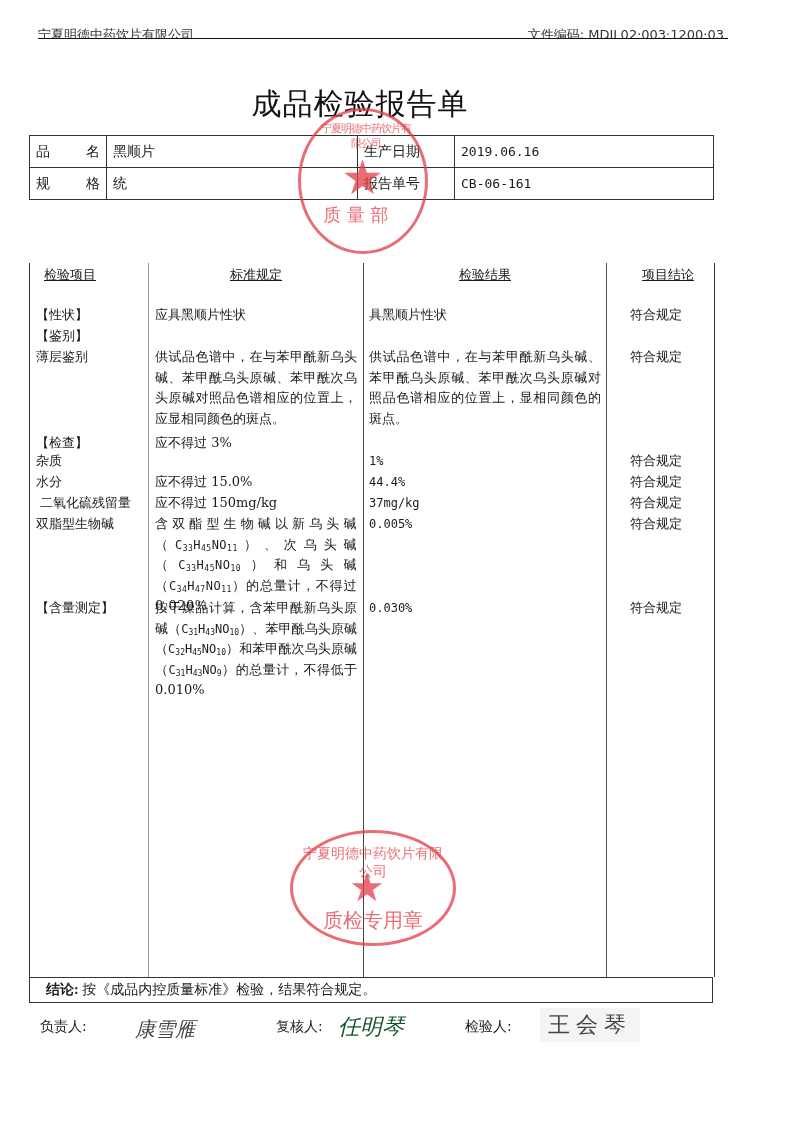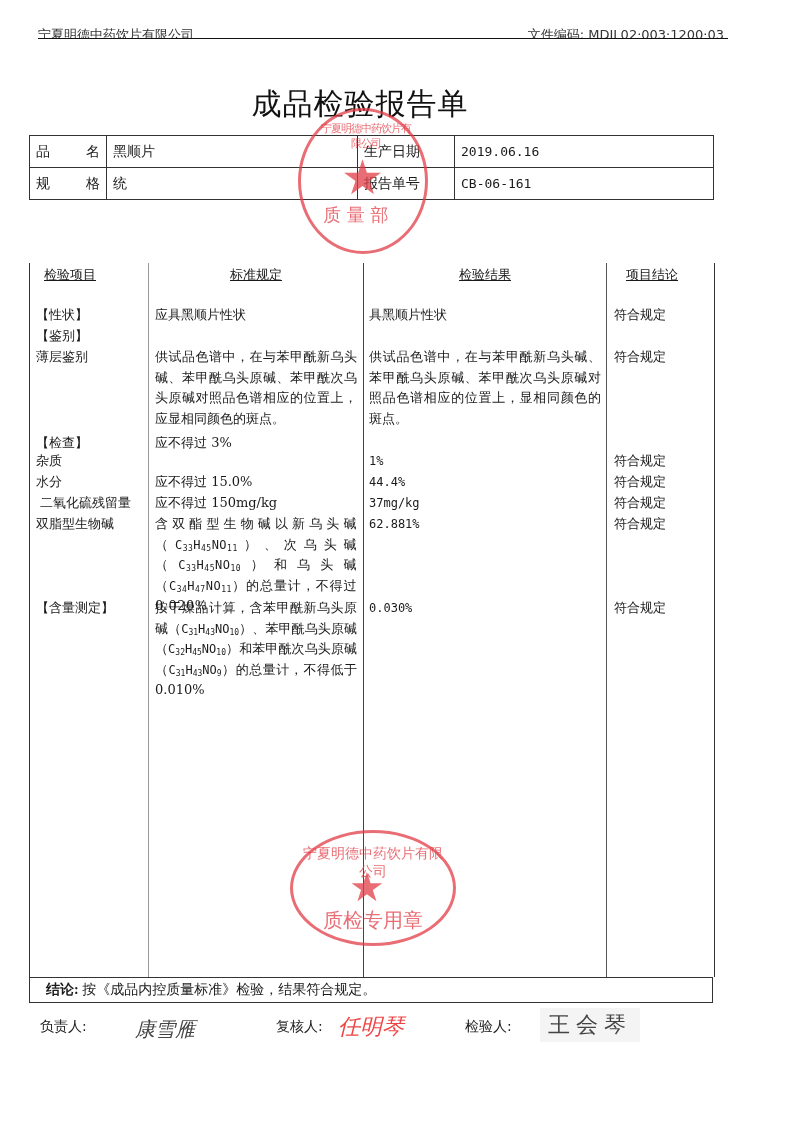--- a/index.html
+++ b/index.html
@@ -44,21 +44,21 @@
     }
     .col-line { position: absolute; top: 0; bottom: 0; width: 0; border-left: 1px solid #555; }
     .col-line.c1 { left: 118px; border-left: 1.5px solid #999; }
     .col-line.c2 { left: 333px; border-left: 1px solid #444; }
     .col-line.c3 { left: 576px; }
 
     .col { position: absolute; top: 0; font-size: 13px; line-height: 20.5px; }
     .col.c-item { left: 6px; width: 110px; }
     .col.c-std { left: 125px; width: 202px; }
     .col.c-res { left: 339px; width: 232px; }
-    .col.c-con { left: 584px; width: 95px; }
+    .col.c-con { left: 600px; width: 95px; }
 
     .hdr { text-decoration: underline; text-align: center; display: block; height: 20px; margin-top: 2px; }
     .c-item .hdr { text-align: left; padding-left: 8px; }
     .c-con .hdr { text-align: left; padding-left: 12px; }
 
     .cell { position: absolute; left: 0; right: 0; }
     .justify { text-align: justify; text-align-last: left; }
     .mono { font-family: "DejaVu Sans Mono", monospace; font-size: 12px; }
     sub { font-size: 8px; vertical-align: -2px; line-height: 0; margin-top: 30px; }
 
@@ -144,21 +144,21 @@
     </div>
   </div>
 
   <div class="col c-res">
     <span class="hdr">检验结果</span>
     <div class="cell" style="top:42px">具黑顺片性状</div>
     <div class="cell justify" style="top:84px">供试品色谱中，在与苯甲酰新乌头碱、苯甲酰乌头原碱、苯甲酰次乌头原碱对照品色谱相应的位置上，显相同颜色的斑点。</div>
     <div class="cell mono" style="top:188px">1%</div>
     <div class="cell mono" style="top:209px">44.4%</div>
     <div class="cell mono" style="top:230px">37mg/kg</div>
-    <div class="cell mono" style="top:251px">62.881%</div>
+    <div class="cell mono" style="top:251px">0.005%</div>
     <div class="cell mono" style="top:335px">0.030%</div>
   </div>
 
   <div class="col c-con">
     <span class="hdr">项目结论</span>
     <div class="cell" style="top:42px">符合规定</div>
     <div class="cell" style="top:84px">符合规定</div>
     <div class="cell" style="top:188px">符合规定</div>
     <div class="cell" style="top:209px">符合规定</div>
     <div class="cell" style="top:230px">符合规定</div>
@@ -168,21 +168,21 @@
 </div>
 
 <div class="conclusion">
   <b>结论:</b>
   <span>按《成品内控质量标准》检验，结果符合规定。</span>
 </div>
 
 <span class="sign-row" style="left:40px">负责人:</span>
 <span class="sig" style="left:135px;top:1016px;font-size:20px">康雪雁</span>
 <span class="sign-row" style="left:276px">复核人:</span>
-<span class="sig" style="left:338px;top:1012px;font-size:22px;color:#ef4444">任明琴</span>
+<span class="sig" style="left:338px;top:1012px;font-size:22px;color:#14532d">任明琴</span>
 <span class="sign-row" style="left:465px">检验人:</span>
 <span class="sig sig-box" style="left:540px;top:1008px;font-size:22px">王会琴</span>
 
 <div class="stamp" style="left:298px;top:108px;width:124px;height:140px">
   <div class="arc" style="left:20px;top:10px;width:90px;text-align:center;font-size:11px;letter-spacing:-1px">宁夏明德中药饮片有限公司</div>
   <div class="star" style="left:40px;top:42px">★</div>
   <div class="bottom" style="left:22px;top:92px;font-size:18px">质 量 部</div>
 </div>
 
 <div class="stamp" style="left:290px;top:830px;width:160px;height:110px">

